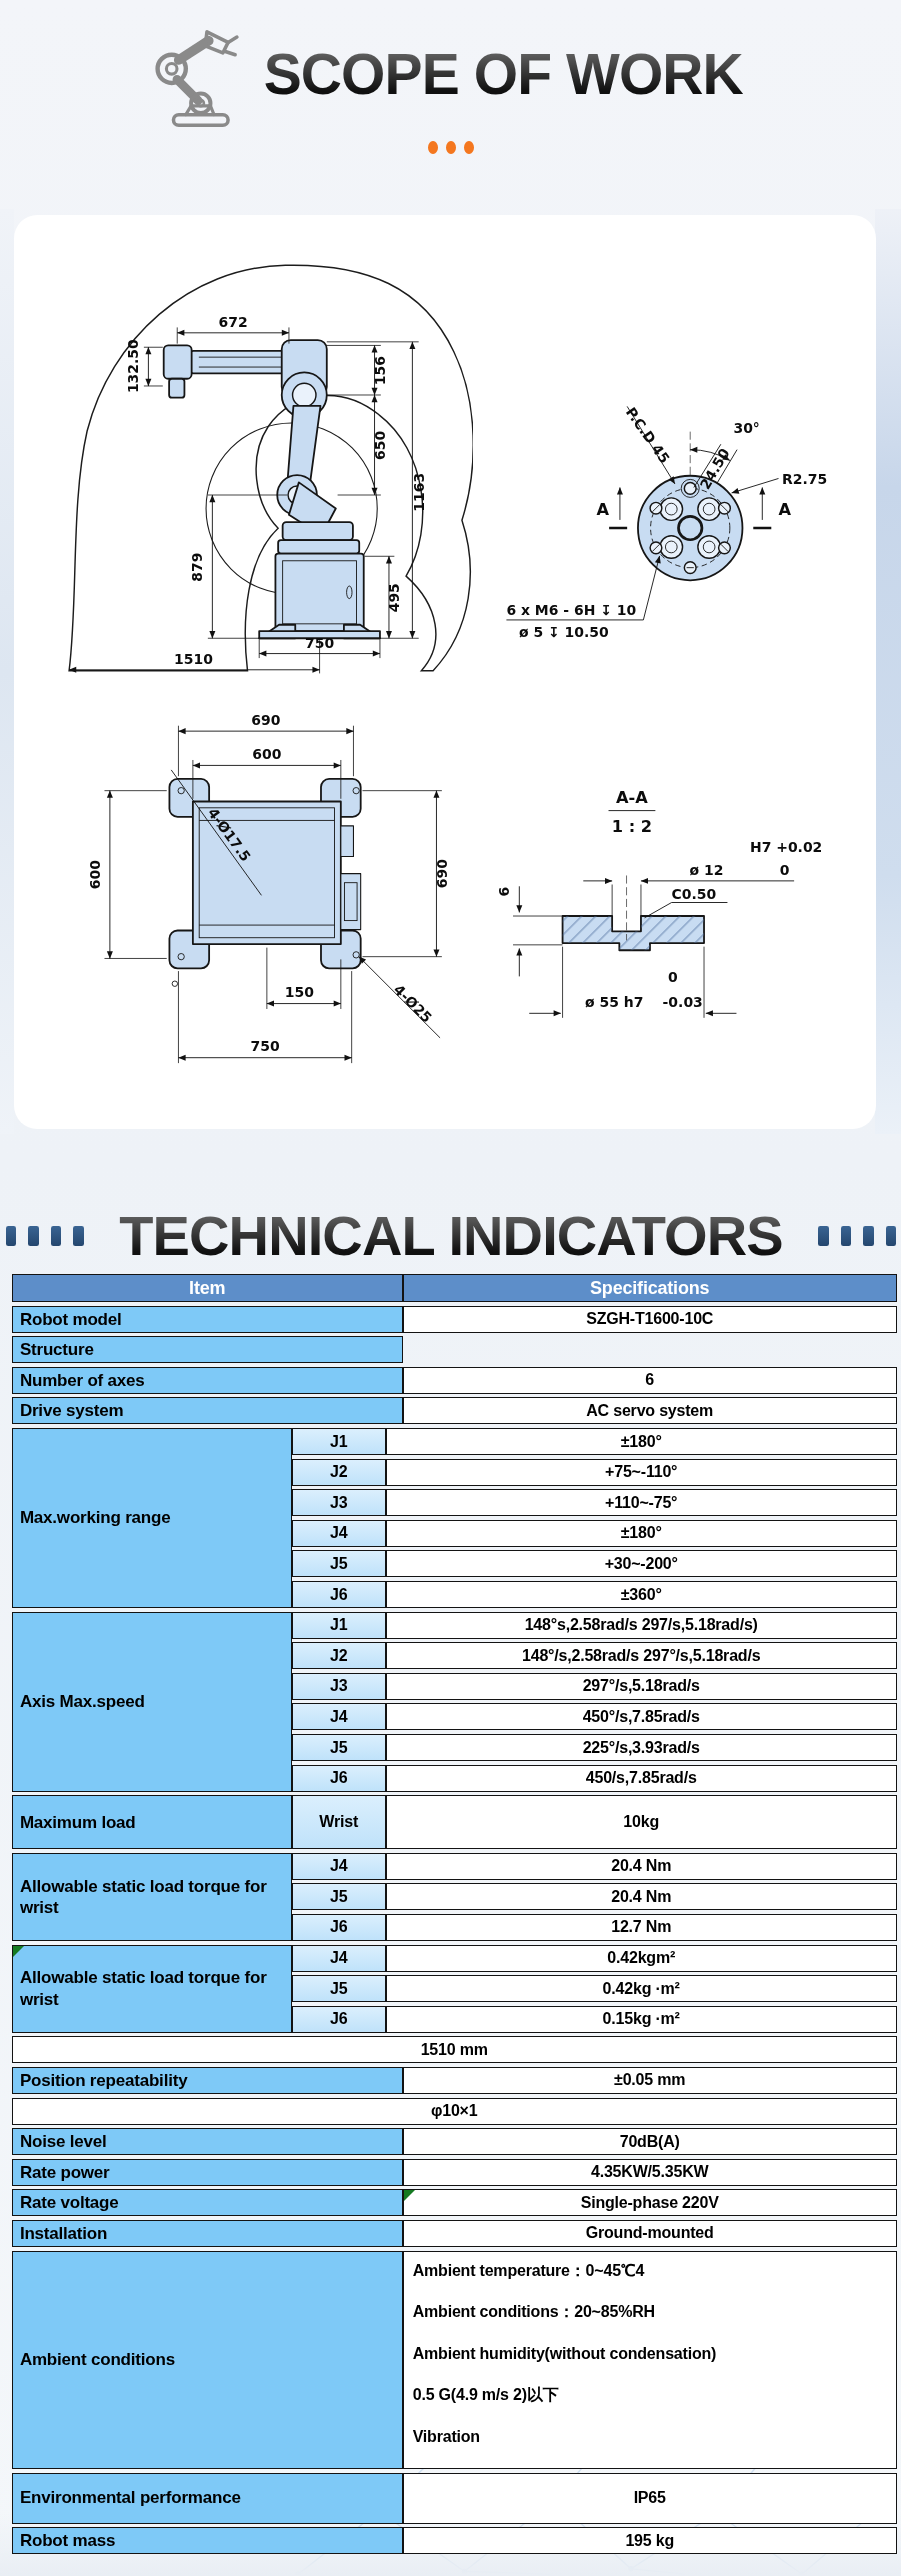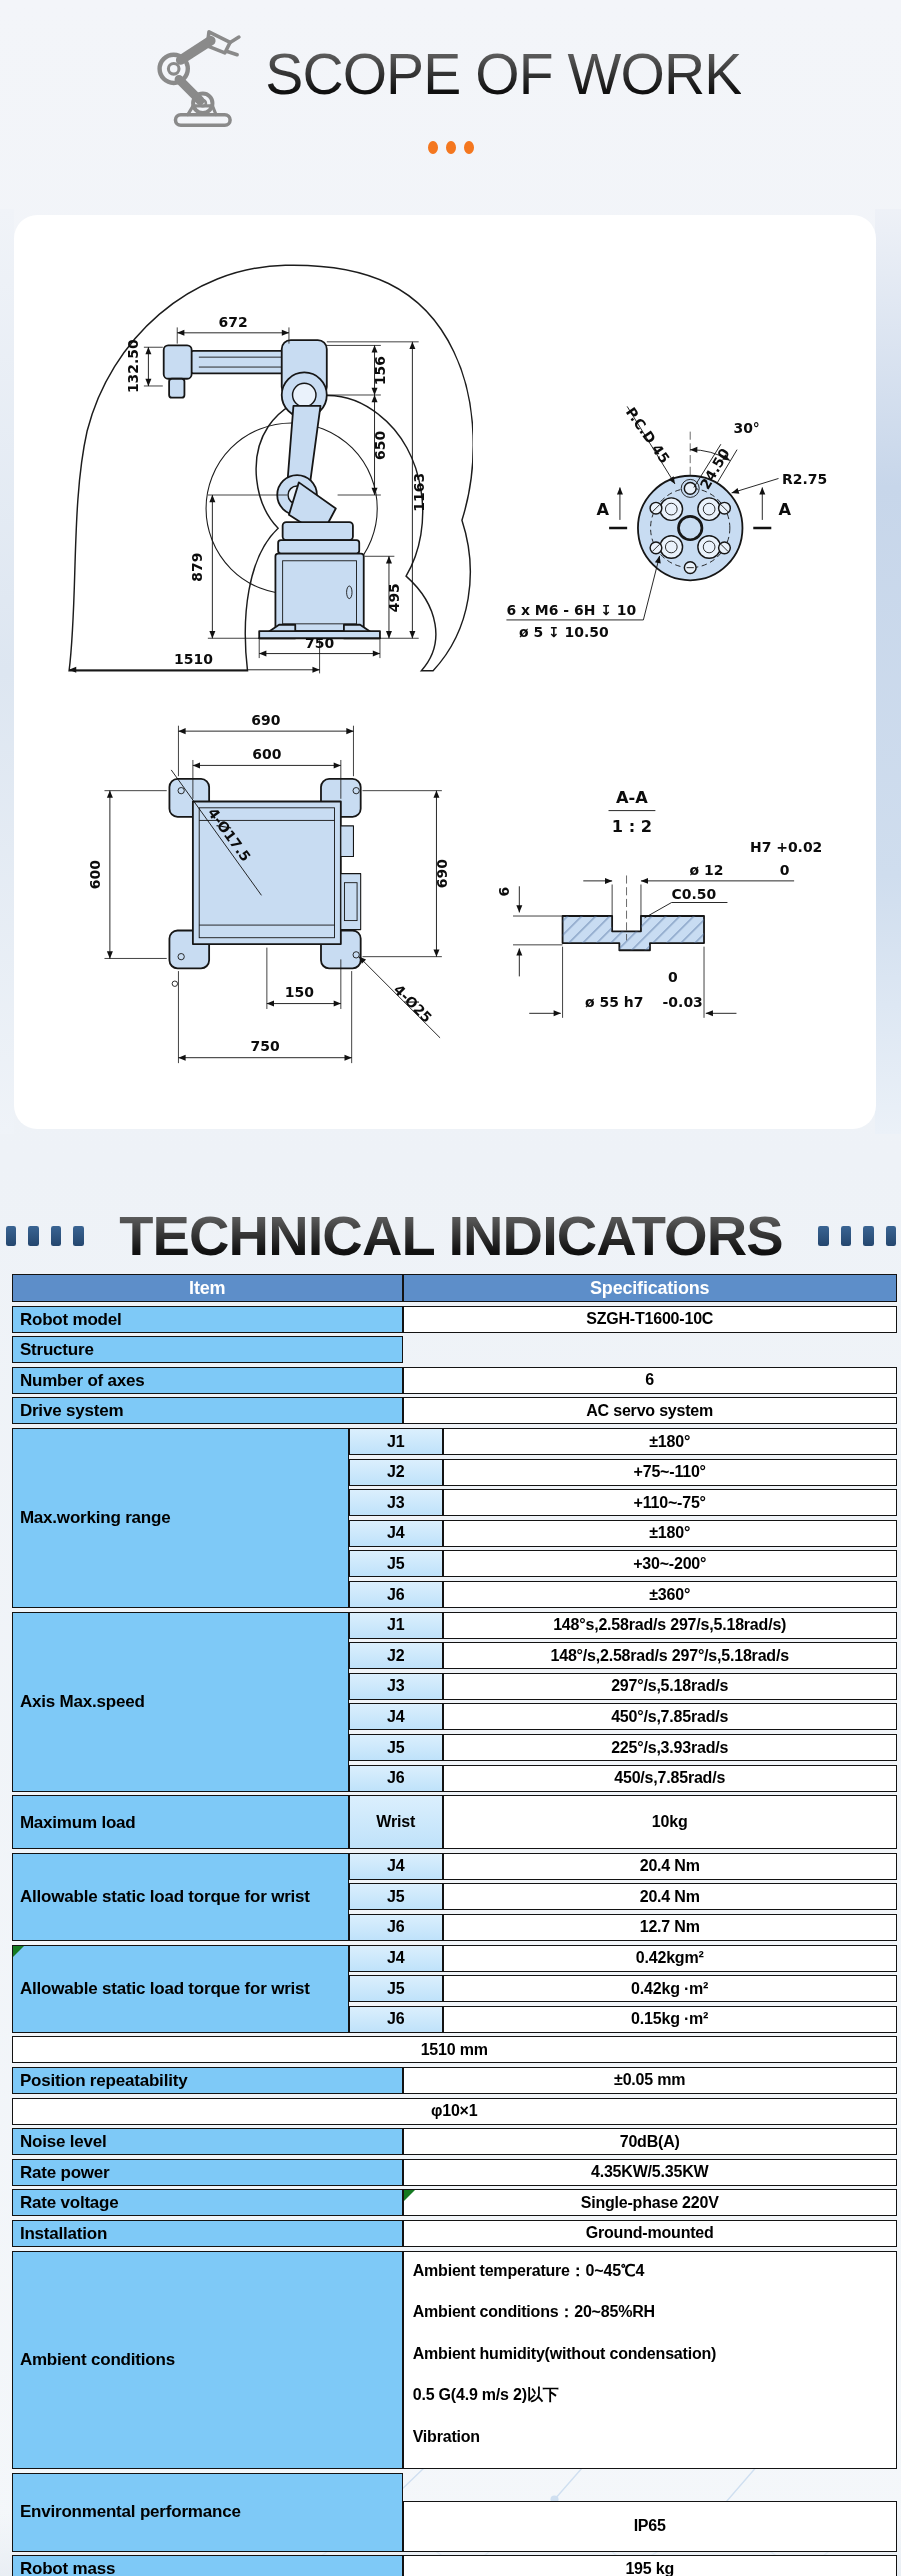--- a/index.html
+++ b/index.html
@@ -9,21 +9,21 @@
     background:linear-gradient(180deg,#f3f5f9 0%,#eef2f7 45%,#f4f7fa 100%);
   }
   .side-strip{position:absolute;top:209px;height:925px;width:27px;z-index:0}
   .side-strip.right{right:0;background:linear-gradient(180deg,#eef1f7 0%,#c7d6ea 30%,#cfddee 72%,#ebf1f8 100%)}
   .side-strip.left{left:0;width:14.4px;background:linear-gradient(180deg,#f0f3f8 0%,#dde6f1 50%,#eff3f8 100%)}
 
   
   .scope-header{position:absolute;top:22.5px;left:0;width:100%;z-index:2}
   .scope-row{display:flex;justify-content:center;align-items:center;gap:3.6px}
   .big-title{
-    margin:14px;font-size:57px;font-weight:400;letter-spacing:-0.9px;line-height:1.05;
+    margin:14px;font-size:57px;font-weight:700;letter-spacing:-0.9px;line-height:1.05;
     color:#222;
     background:linear-gradient(180deg,#6f6f6f 0%,#101010 78%);
     -webkit-background-clip:text;background-clip:text;-webkit-text-fill-color:transparent;
     text-shadow:none;
   }
   .dots{display:flex;justify-content:center;gap:8px;margin-top:14.4px}
   .dots span{width:10px;height:13.5px;border-radius:50%;background:#f4771f}
 
   
   .card{position:absolute;left:14.4px;top:215px;width:862px;height:914px;background:#fff;border-radius:23.4px;z-index:1}
@@ -51,21 +51,21 @@
 
   
   .spec-table{position:absolute;left:11.7px;top:1274px;width:885px;z-index:2}
   .trow{display:flex;align-items:stretch;margin-bottom:3.6px}
   .cell{
     box-sizing:border-box;border:1.8px solid #131313;min-height:27px;background:#fff;
     display:flex;align-items:center;position:relative;
     font-weight:700;color:#000;letter-spacing:-0.2px;
   }
   .cell.item{width:391px;background:#7ec9f7;padding:1.8px 7.2px;font-size:17px;line-height:1.25;justify-content:flex-start}
-  .cell.item.narrow{width:337px}
+  .cell.item.narrow{width:280px}
   .cell.key{width:94px;background:linear-gradient(180deg,#dbeffd,#bfe2fa);justify-content:center;font-size:16px}
   .cell.spec{flex:1;justify-content:center;text-align:center;font-size:16px;padding:1.8px 5.4px}
   .cell.spec.lines{flex-direction:column;align-items:flex-start;justify-content:flex-end;text-align:left;padding:9px 5.4px 0 9px}
   .cell.spec.lines p{margin:0 0 22.5px;line-height:19px;font-size:16px}
   .subcol{flex:1;display:flex;flex-direction:column;gap:3.6px}
   .subrow{display:flex;flex:1}
   .thead .cell{background:#5d8ec9;color:#fff;justify-content:center;font-size:18px;font-weight:700}
   .corner{position:absolute;top:0;left:0;width:0;height:0;border-top:11.7px solid #157a22;border-right:11.7px solid transparent}
 
   
@@ -459,21 +459,21 @@
         <div class="cell spec lines" style="min-height: 207px;">
           <p>Ambient temperature：0~45℃4</p>
           <p>Ambient conditions：20~85%RH</p>
           <p>Ambient humidity(without condensation)</p>
           <p>0.5 G(4.9 m/s 2)以下</p>
           <p>Vibration</p>
         </div>
       </div>
       <div class="trow">
         <div class="cell item" style="min-height: 51px;">Environmental performance</div>
-        <div class="cell spec" style="min-height: 51px; margin-top: 28px;">IP65</div>
+        <div class="cell spec" style="min-height: 51px;">IP65</div>
       </div>
       <div class="trow">
         <div class="cell item">Robot mass</div>
         <div class="cell spec">195 kg</div>
       </div>
     </div>
 </div>
 
 <svg class="bottom-pattern" width="902" height="117" viewBox="0 0 1000 130">
   <g stroke="#cfdff0" stroke-width="1.5" fill="none">

